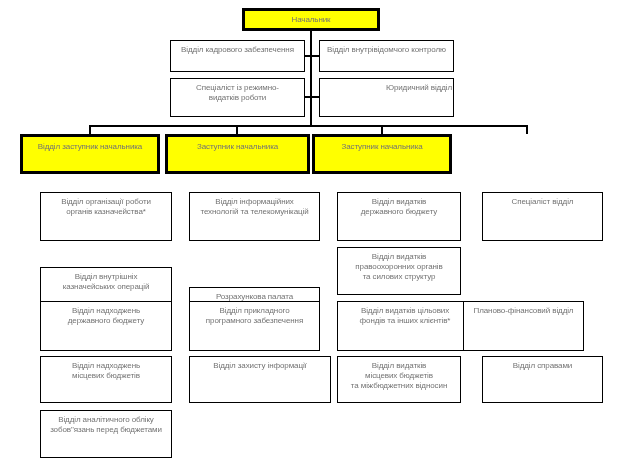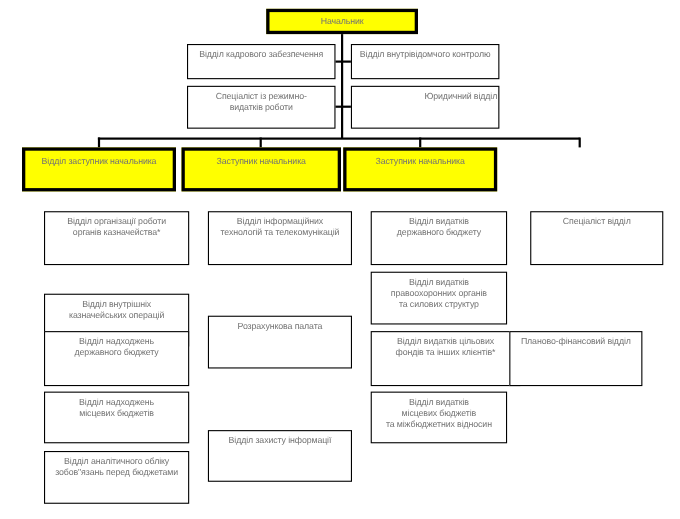--- a/index.html
+++ b/index.html
@@ -90,21 +90,25 @@
 технологій та телекомунікацій</span>
   </div>
 
   <div class="box" style="left:40px;top:410px;width:132px;height:48px;">
     <span class="lbl">Відділ аналітичного обліку
 зобов"язань перед бюджетами</span>
   </div>
   <div class="box" style="left:189px;top:247px;width:131px;height:48px;margin-top:40px;">
     <span class="lbl">Розрахункова палата</span>
   </div>
-  <div class="box" style="left:189px;top:356px;width:131px;height:47px;margin-top:35px;">
+  <div class="box" style="left:189px;top:301px;width:131px;height:50px;">
+    <span class="lbl">Відділ прикладного
+програмного забезпечення</span>
+  </div>
+  <div class="box" style="left:189px;top:356px;width:142px;height:47px;">
     <span class="lbl">Відділ захисту інформації</span>
   </div>
 
   <div class="box" style="left:337px;top:192px;width:124px;height:49px;">
     <span class="lbl">Відділ видатків
 державного бюджету</span>
   </div>
   <div class="box" style="left:337px;top:247px;width:124px;height:48px;">
     <span class="lbl">Відділ видатків
 правоохоронних органів
@@ -119,14 +123,17 @@
 місцевих бюджетів
 та міжбюджетних відносин</span>
   </div>
 
   <div class="box" style="left:482px;top:192px;width:121px;height:49px;">
     <span class="lbl">Спеціаліст відділ</span>
   </div>
   <div class="box" style="left:463px;top:301px;width:121px;height:50px;">
     <span class="lbl">Планово-фінансовий відділ</span>
   </div>
+  <div class="box" style="left:482px;top:356px;width:121px;height:47px;">
+    <span class="lbl">Відділ справами</span>
+  </div>
 
 </div>
 
 </body></html>

